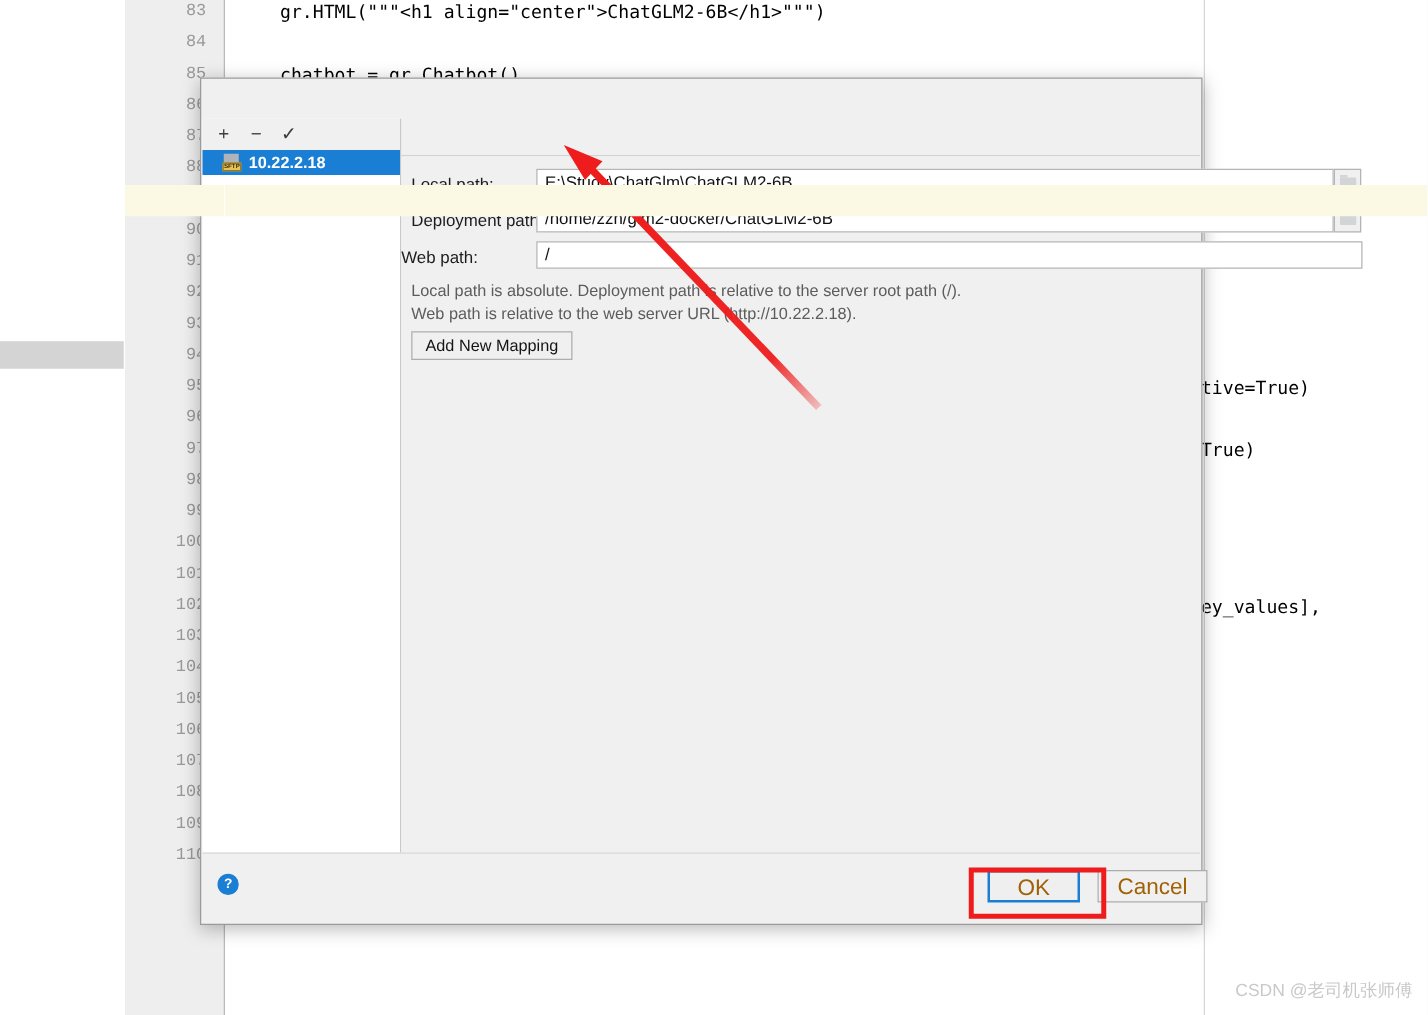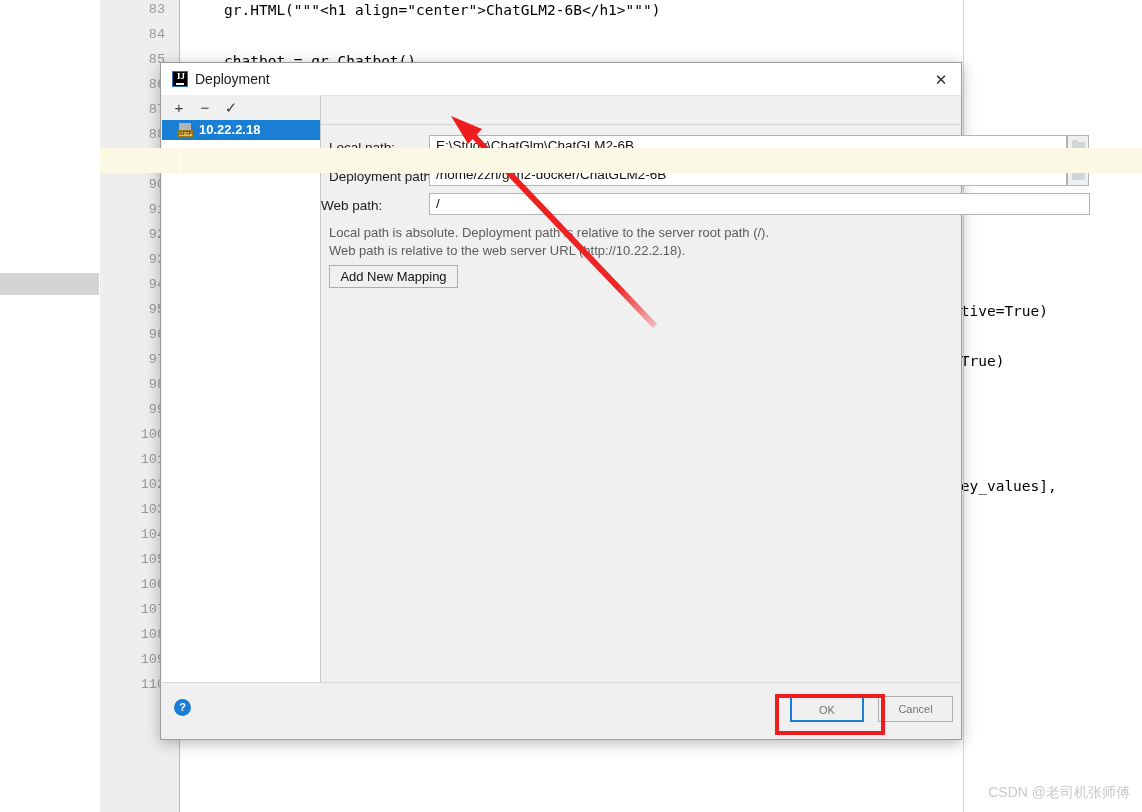--- a/index.html
+++ b/index.html
@@ -187,21 +187,21 @@
   }
   .help-icon {
     position:absolute; left:12px; top:16px; width:17px; height:17px;
     border-radius:50%; background:#1a7fd4;
     font-size:11px; color:#ffffff; text-align:center; line-height:17px;
     font-weight:bold;
   }
   .btn {
     position:absolute; top:13px; height:26px;
     background:#f0f0f0; border:1px solid #adadad; box-sizing:border-box;
-    font-size:11px; color:#737373; text-align:center; line-height:24px;
+    font-size:18px; color:#a16207; text-align:center; line-height:24px;
   }
   .btn.primary {
     border:2px solid #1a7fd4; background:#efefef;
   }
 
   
   .anno-box {
     position:absolute; border:4px solid #ee1c1c; box-sizing:border-box;
   }
   .anno-arrow { position:absolute; left:0; top:0; width:1142px; height:812px;
@@ -258,28 +258,20 @@
       <div class="code" style="top: 303px; left: 772px;">ctive=True)</div>
       <div class="code" style="top: 353px; left: 772px;">=True)</div>
       <div class="code" style="top: 478px; left: 772px;">key_values],</div>
     </div>
   <div class="code-scroll-sep"></div>
   <div class="code-scroll"></div>
 
 
   <div class="dialog">
 
-    <div class="dialog-titlebar">
-      <div class="ij-icon">
-        <span class="ij-text">IJ</span>
-          <span class="ij-bar"></span>
-      </div>
-      <div class="dialog-title">Deployment</div>
-      <div class="dialog-close">✕</div>
-    </div>
 
     <div class="tree-panel">
       <div class="tree-toolbar">
         <div class="tb-btn" style="left:6px;">+</div>
         <div class="tb-btn" style="left:32px;">−</div>
         <div class="tb-btn" style="left:58px;">✓</div>
       </div>
       <div class="tree-item">
         <span class="tree-item-icon">
           <span class="sftp-top"></span>
@@ -318,21 +310,21 @@
       <div class="hint" style="left:8px; top:118px;">Web path is relative to the web server URL (http://10.22.2.18).</div>
 
       <div class="add-btn" style="left:8px; top:140px; width:129px;">
         <span>Add New Mapping</span>
       </div>
     </div>
 
     <div class="footer">
       <div class="help-icon">?</div>
       <div class="btn primary" style="left:628px; width:74px;">OK</div>
-      <div class="btn" style="left:716px; width:75px;">Cancel</div>
+      <div class="btn" style="left:716px; width:88px;">Cancel</div>
     </div>
   </div>
 
   <div class="anno-box" style="left:775px; top:694px; width:110px; height:41px;"></div>
 
   <svg class="anno-arrow" viewBox="0 0 1142 812">
     <defs>
       <linearGradient id="arrGrad" x1="0" y1="0" x2="1" y2="1">
         <stop offset="0%" stop-color="#ee1c1c" stop-opacity="1"></stop>
         <stop offset="80%" stop-color="#ee1c1c" stop-opacity="0.95"></stop>

